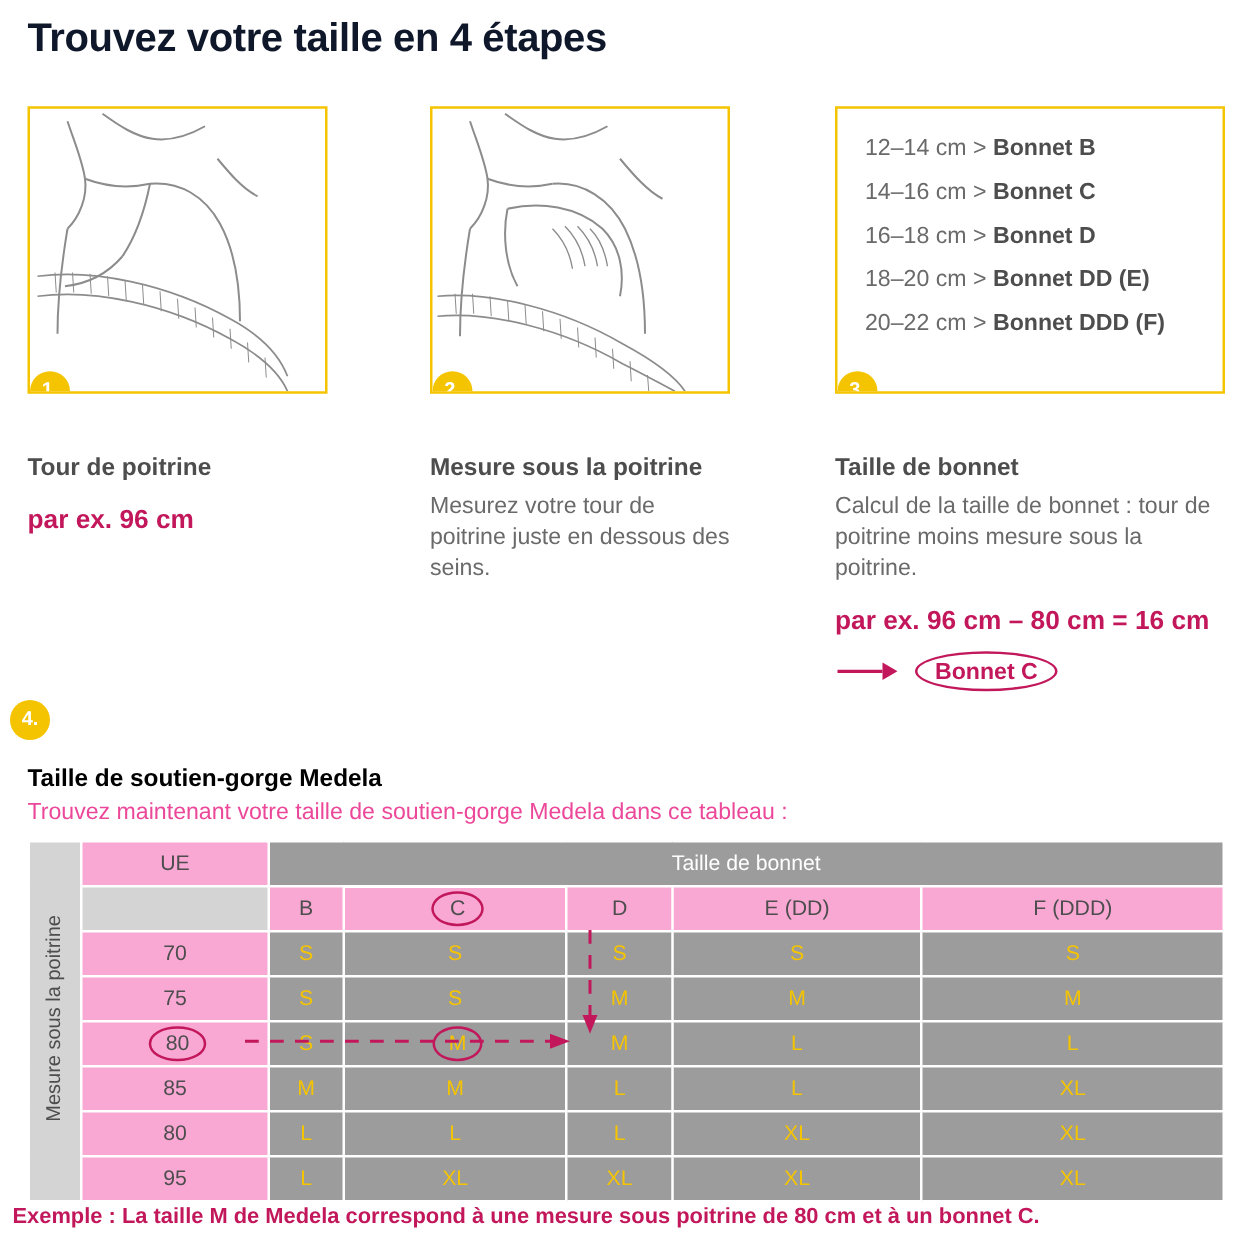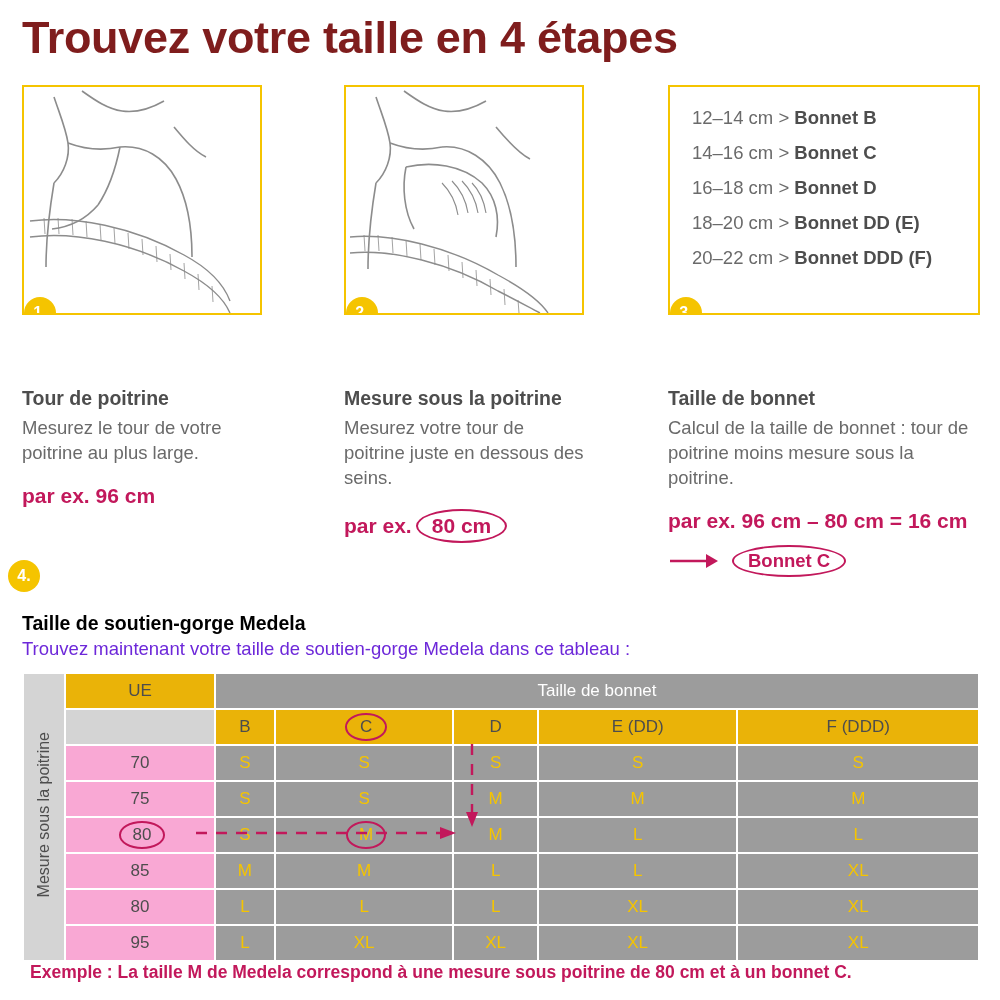--- a/index.html
+++ b/index.html
@@ -8,23 +8,23 @@
     width: 1000px; height: 1000px;
     background: #ffffff;
     font-family: "Liberation Sans", sans-serif;
     color: #4d4d4d;
   }
   .page { position: relative; width: 1000px; height: 1000px; overflow: hidden; }
 
   h1.title {
     position: absolute;
     left: 22px; top: 12px;
-    font-size: 45px;
-    font-weight: bold;
-    color: #7f1d1d;
+    font-size: 32px;
+    font-weight: bold;
+    color: #0f172a;
     letter-spacing: -0.3px;
     margin: 0;
   }
 
   
   .col { position: absolute; top: 85px; width: 240px; }
   .col1 { left: 22px; }
   .col2 { left: 344px; }
   .col3 { left: 668px; width: 312px; }
 
@@ -43,21 +43,21 @@
     width: 32px; height: 32px;
     border-radius: 50%;
     background: #f5c400;
     color: #ffffff;
     font-weight: bold;
     font-size: 16px;
     display: flex; align-items: center; justify-content: center;
   }
 
   .step-title {
-    margin-top: 72px;
+    margin-top: 48px;
     font-size: 19.5px;
     font-weight: bold;
     color: #4d4d4d;
   }
   .step-text {
     margin-top: 6px;
     font-size: 18.5px;
     line-height: 1.35;
     color: #6a6a6a;
   }
@@ -97,58 +97,58 @@
     font-weight: bold;
     font-size: 16px;
     display: flex; align-items: center; justify-content: center;
   }
   .s4title {
     position: absolute; left: 22px; top: 612px;
     font-size: 19.5px; font-weight: bold; color: #000000;
   }
   .s4sub {
     position: absolute; left: 22px; top: 638px;
-    font-size: 18.5px; color: #6d28d9;
+    font-size: 18.5px; color: #ec4899;
   }
 
   table.sizes {
     position: absolute;
     left: 22px; top: 672px;
     width: 958px;
     border-collapse: collapse;
     font-size: 17px;
   }
   table.sizes td, table.sizes th {
     border: 2px solid #ffffff;
     text-align: center;
     font-weight: normal;
     height: 36px;
     padding: 0;
   }
   .hdr-dark { background: #9c9c9c; color: #ffffff; font-weight: bold; }
-  .hdr-light { background: #eab308; color: #4d4d4d; font-weight: bold; }
+  .hdr-light { background: #f9a8d4; color: #4d4d4d; font-weight: bold; }
   .hdr-blank { background: #d4d4d4; }
   .rot-cell {
     background: #d4d4d4;
     width: 42px;
     color: #4d4d4d;
     font-size: 16px;
   }
   .rot-inner {
     writing-mode: vertical-rl;
     transform: rotate(180deg);
     white-space: nowrap;
     display: inline-block;
   }
   .eu-cell { background: #f9a8d4; color: #4d4d4d; font-weight: bold; width: 150px; }
   .val { background: #9c9c9c; color: #f5c400; font-weight: bold; }
 
   .note {
     position: absolute;
-    left: 30px; top: 962px;
+    left: 10px; top: 962px;
     font-size: 17.5px;
     font-weight: bold;
     color: #c2185b;
   }
 
   
   .ov { position: absolute; pointer-events: none; }
 </style>
 </head>
 <body>
@@ -174,21 +174,20 @@
           <path d="M6 134 C 50 128, 110 140, 160 168 C 186 182, 200 198, 206 214"></path>
           <path d="M6 150 C 50 144, 110 156, 160 184 C 186 198, 200 212, 206 226"></path>
         </g>
         <g stroke="#8c8c8c" stroke-width="0.8">
           <path d="M20 131 L21 147 M34 131 L35 147 M48 132 L49 148 M62 134 L63 150 M76 137 L77 153 M90 141 L91 157 M104 146 L105 162 M118 152 L119 168 M132 159 L133 175 M146 167 L147 183 M160 176 L161 192 M174 187 L175 203 M188 199 L189 215"></path>
         </g>
       </svg>
       <div class="badge">1.</div>
     </div>
     <div class="step-title">Tour de poitrine</div>
-    <div class="step-text">Mesurez le tour de votre poitrine au plus large.</div>
     <div class="step-ex">
       <span>par ex. 96 cm</span>
     </div>
   </div>
 
   <div class="col col2">
     <div class="imgbox">
       <svg width="236" height="226" viewBox="0 0 236 226">
         <g fill="none" stroke="#8c8c8c" stroke-width="1.6">
           <path d="M30 10 C 36 28, 42 42, 44 56 C 46 70, 40 86, 30 96"></path>
@@ -211,23 +210,20 @@
           <path d="M4 166 C 46 162, 104 176, 152 204 C 172 214, 186 222, 194 226"></path>
         </g>
         <g stroke="#8c8c8c" stroke-width="0.8">
           <path d="M18 148 L19 164 M32 148 L33 164 M46 150 L47 166 M60 153 L61 169 M74 157 L75 173 M88 162 L89 178 M102 168 L103 184 M116 175 L117 191 M130 183 L131 199 M144 192 L145 208 M158 202 L159 218 M172 213 L173 226"></path>
         </g>
       </svg>
       <div class="badge">2.</div>
     </div>
     <div class="step-title">Mesure sous la poitrine</div>
     <div class="step-text">Mesurez votre tour de poitrine juste en dessous des seins.</div>
-    <div class="step-ex">
-      <span>par ex.</span><span class="ellipse">80 cm</span>
-    </div>
   </div>
 
   <div class="col col3">
     <div class="imgbox">
       <div class="cuplist">
         <div class="cuprow">
           <span>12–14 cm &gt;</span>
           <b>Bonnet B</b>
         </div>
         <div class="cuprow">

